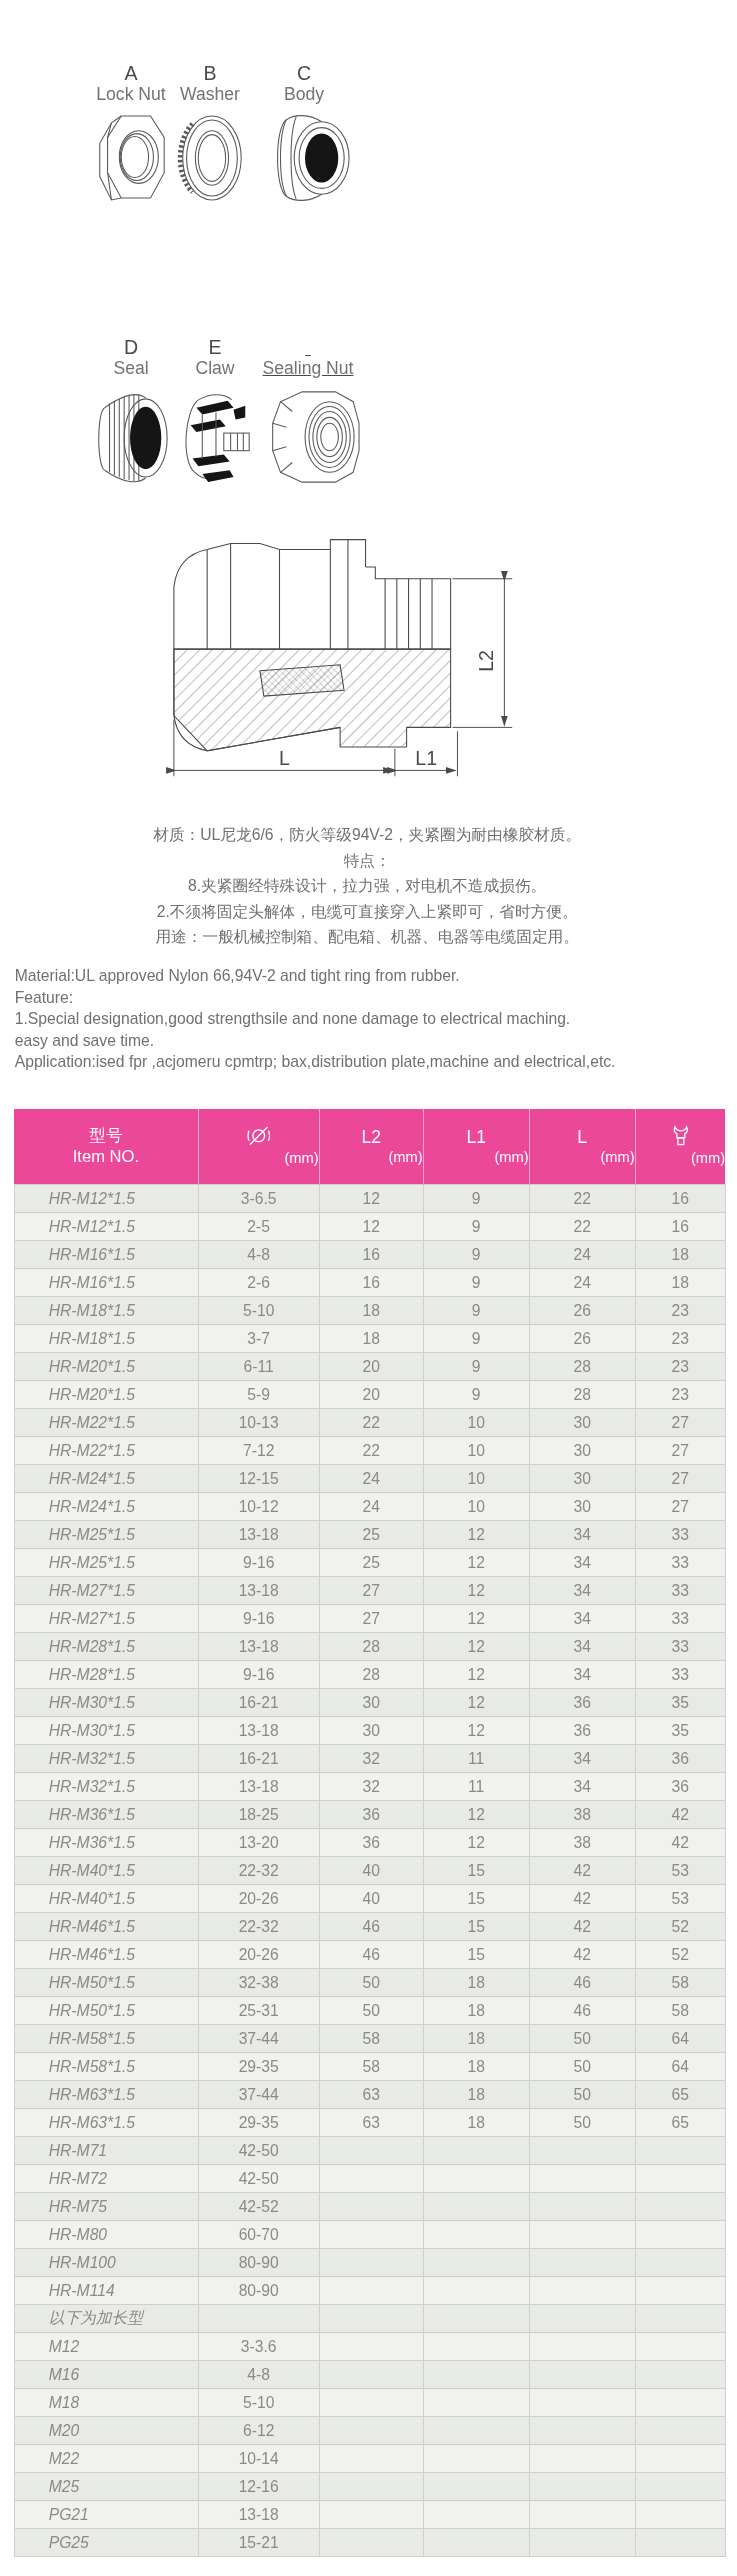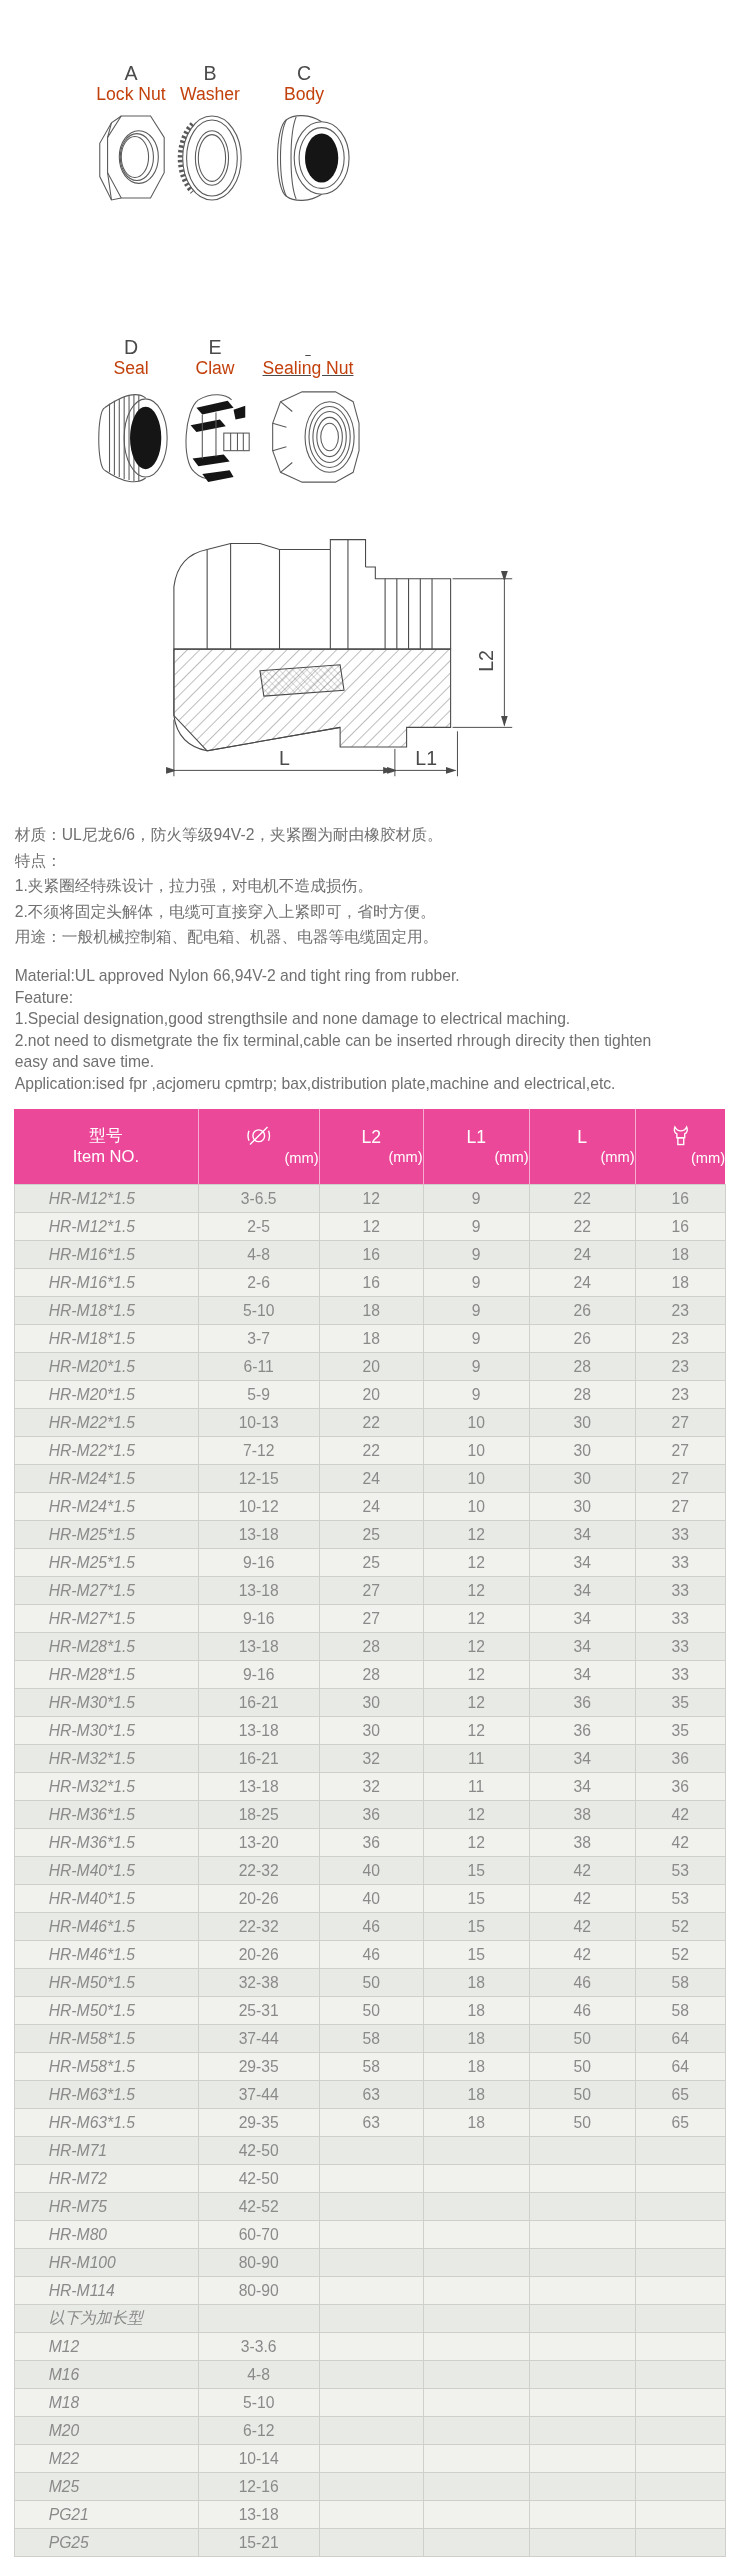--- a/index.html
+++ b/index.html
@@ -2,31 +2,31 @@
 <html><head>
 <meta charset="utf-8">
 <style>
   html,body{margin:0;padding:0;background:#ffffff;}
   body{font-family:"Liberation Sans","DejaVu Sans",sans-serif;}
   .page{position:relative;width:737px;height:2576px;background:#fff;overflow:hidden;}
 
   
   .part{position:absolute;text-align:center;color:#4a4a4a;}
   .part .letter{font-size:19.6px;line-height:21.5px;color:#4a4a4a;}
-  .part .pname{font-size:17.6px;line-height:19.6px;color:#c2410c;white-space:nowrap;}
+  .part .pname{font-size:17.6px;line-height:19.6px;color:#737373;white-space:nowrap;}
   .part svg{display:block;margin:5.9px auto 0;}
   .lineart{stroke:#5a5a5a;fill:none;stroke-width:1.1;}
 
   
   .assembly{position:absolute;left:113px;top:524px;}
   .dimtext{font-size:20px;fill:#4a4a4a;}
 
   
   .desc{position:absolute;left:14.7px;color:#707070;}
-  .desc-cn{top:822px;font-size:15.7px;line-height:25.5px;width:705px;}
+  .desc-cn{top:822px;font-size:15.7px;line-height:25.5px;width:705px;text-align:center;}
   .desc-en{top:965px;font-size:15.7px;line-height:21.5px;width:715px;}
   .desc p{margin:0;}
 
   
   .spec{position:absolute;left:13.7px;top:1109px;width:711px;border-collapse:collapse;table-layout:fixed;}
   .spec thead th{background:#ec4899;color:#fff;font-weight:normal;height:75px;padding:0;vertical-align:middle;}
   .spec thead th + th{border-left:1px solid rgba(255,255,255,0.55);}
   .spec thead .t1{font-size:16.6px;line-height:20.6px;}
   .spec thead .t2{font-size:14.7px;line-height:18.6px;text-align:right;}
   .spec thead .dim{font-size:17.6px;}
@@ -184,31 +184,30 @@
       </g>
       <text class="dimtext" x="175" y="246" text-anchor="middle">L</text>
       <text class="dimtext" x="320" y="246" text-anchor="middle">L1</text>
     </svg>
   </div>
 
   <div class="desc desc-cn">
 
   <p>材质：UL尼龙6/6，防火等级94V-2，夹紧圈为耐由橡胶材质。</p>
       <p>特点：</p>
-      <p>1.夹紧圈经特殊设计，拉力强，对电机不造成损伤。</p>
+      <p>8.夹紧圈经特殊设计，拉力强，对电机不造成损伤。</p>
       <p>2.不须将固定头解体，电缆可直接穿入上紧即可，省时方便。</p>
       <p>用途：一般机械控制箱、配电箱、机器、电器等电缆固定用。</p>
     </div>
 
   <div class="desc desc-en">
 
   <p>Material:UL approved Nylon 66,94V-2 and tight ring from rubber.</p>
       <p>Feature:</p>
       <p>1.Special designation,good strengthsile and none damage to electrical maching.</p>
-      <p>2.not need to dismetgrate the fix terminal,cable can be inserted rhrough direcity then tighten</p>
       <p>easy and save time.</p>
       <p>Application:ised fpr ,acjomeru cpmtrp; bax,distribution plate,machine and electrical,etc.</p>
     </div>
 
   <table class="spec">
     <colgroup>
       <col style="width:184px">
         <col style="width:121px">
         <col style="width:104px">
       <col style="width:106px">

